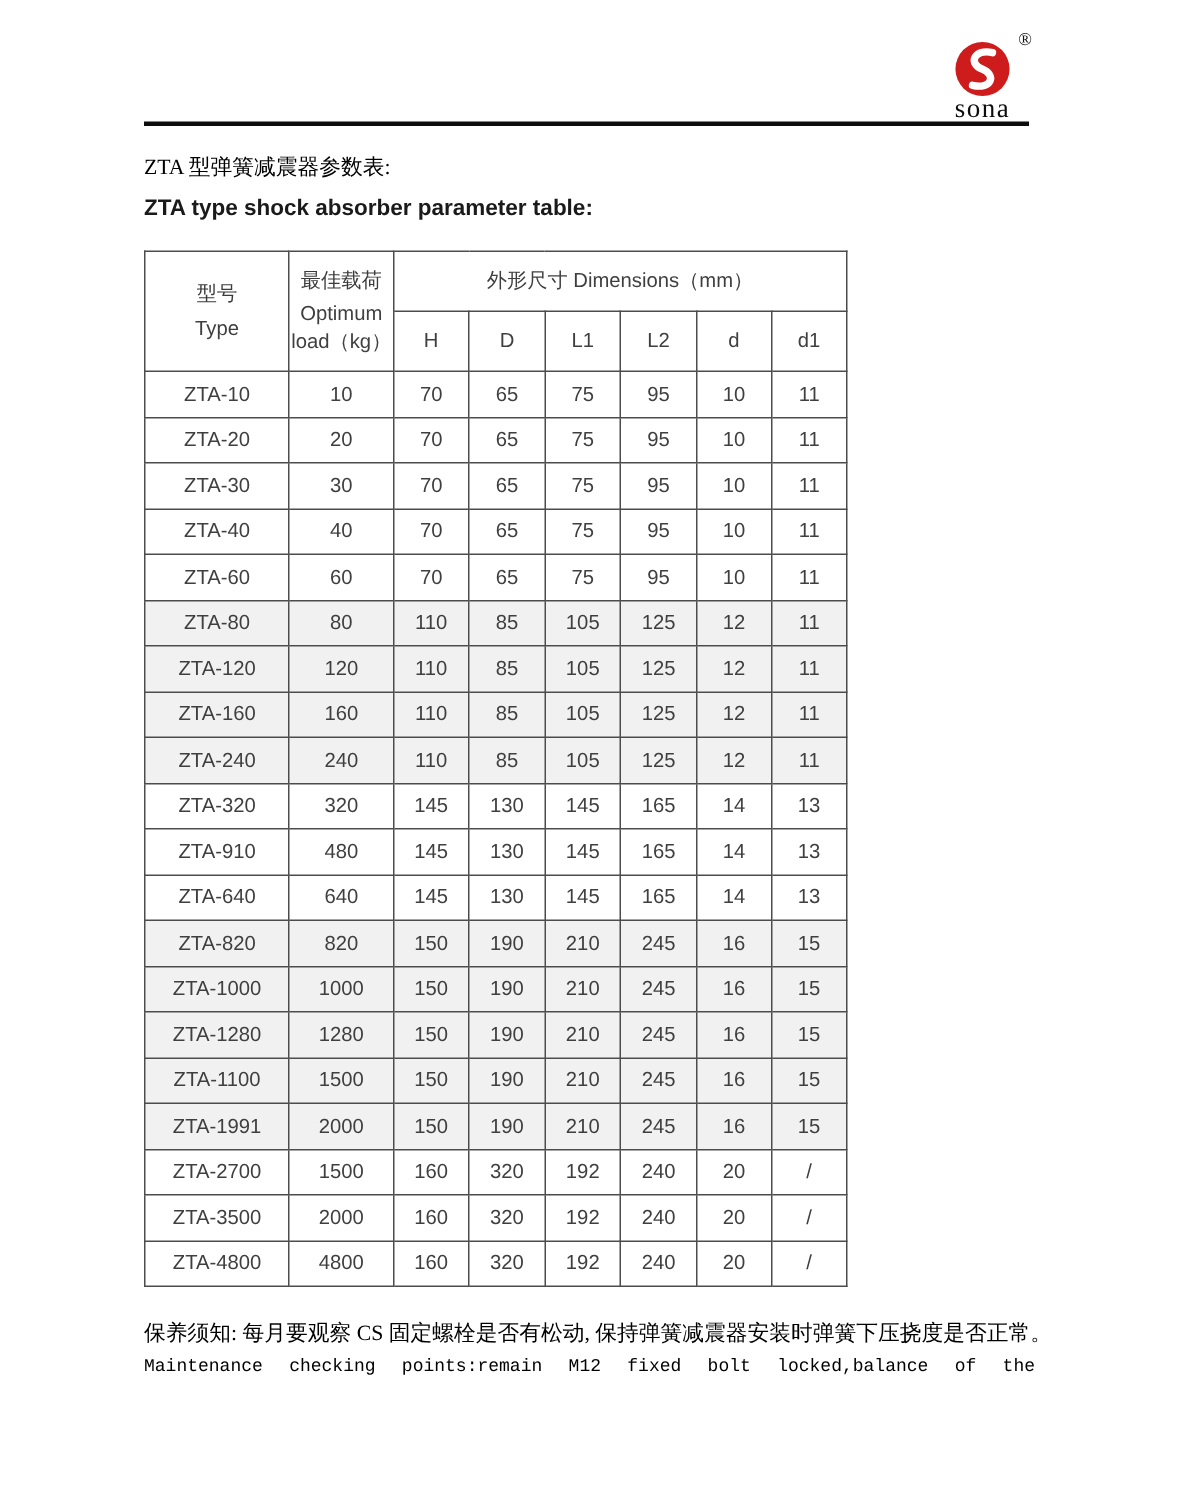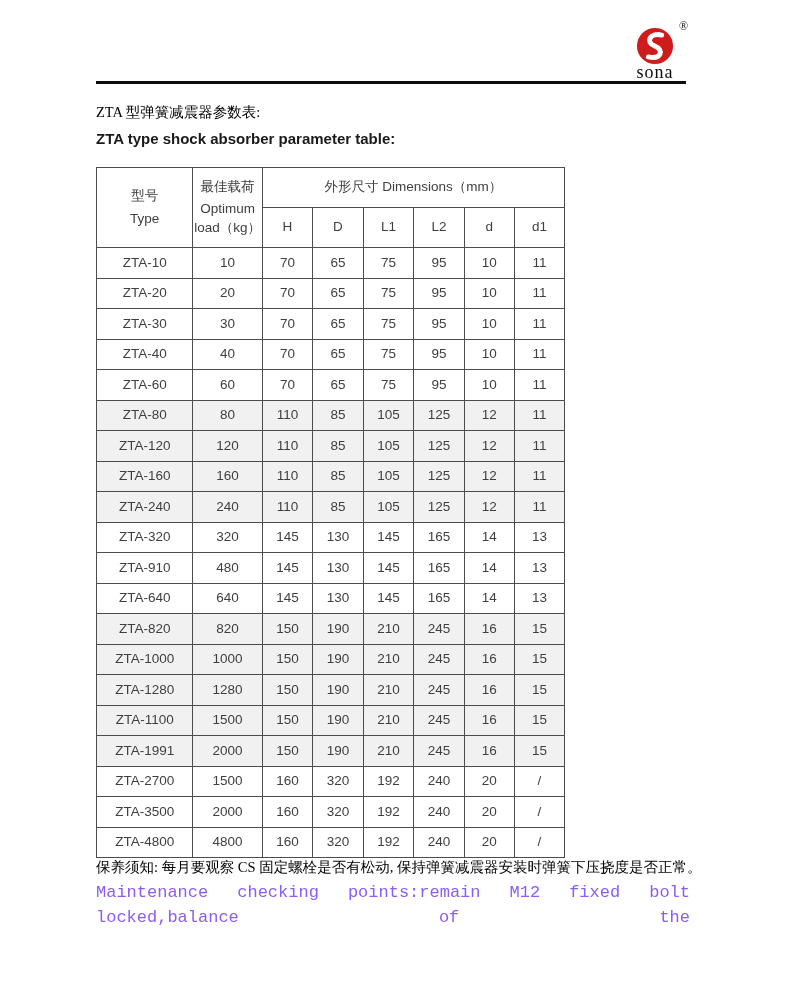--- a/index.html
+++ b/index.html
@@ -92,33 +92,33 @@
     line-height: 1.25;
   }
   table.params thead th { height: 40px; }
   table.params td { height: 30.5px; }
   tr.shaded td { background: #f1f1f1; }
   .hdr-zh { font-family: "Liberation Serif", serif; color: #3a3a3a; }
   .hdr-stack div { margin: 2px 0; }
   .hdr-stack .hdr-zh { margin-bottom: 6px; }
 
   
-  .footer-note { width: 594px; }
+  .footer-note { margin-top: 22px; width: 594px; }
   .footer-zh {
     font-family: "Liberation Serif", serif;
     font-size: 14.5px;
     color: #000;
     margin: 0 0 3px 0;
     line-height: 1.35;
     white-space: nowrap;
   }
   .footer-en {
     font-family: "Liberation Mono", "DejaVu Sans Mono", monospace;
-    font-size: 17px;
-    color: #8b5cf6;
+    font-size: 12px;
+    color: #000000;
     line-height: 1.45;
     margin: 0;
   }
   .footer-en.justified { text-align: justify; text-align-last: justify; }
 </style>
 </head>
 <body>
 
 <div class="content">
 

